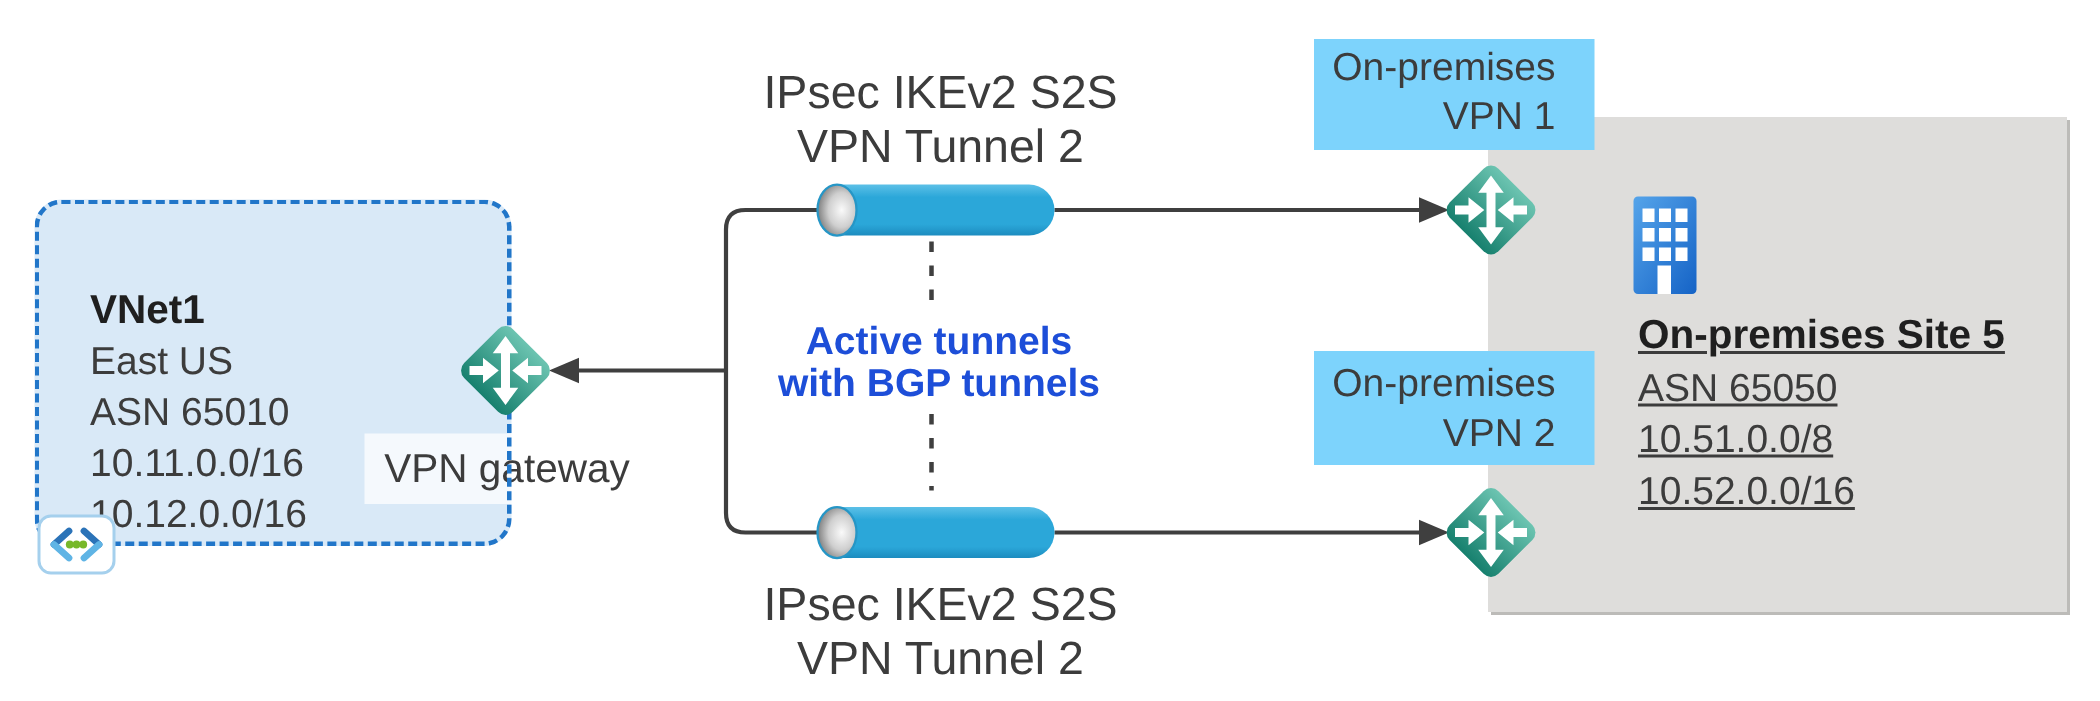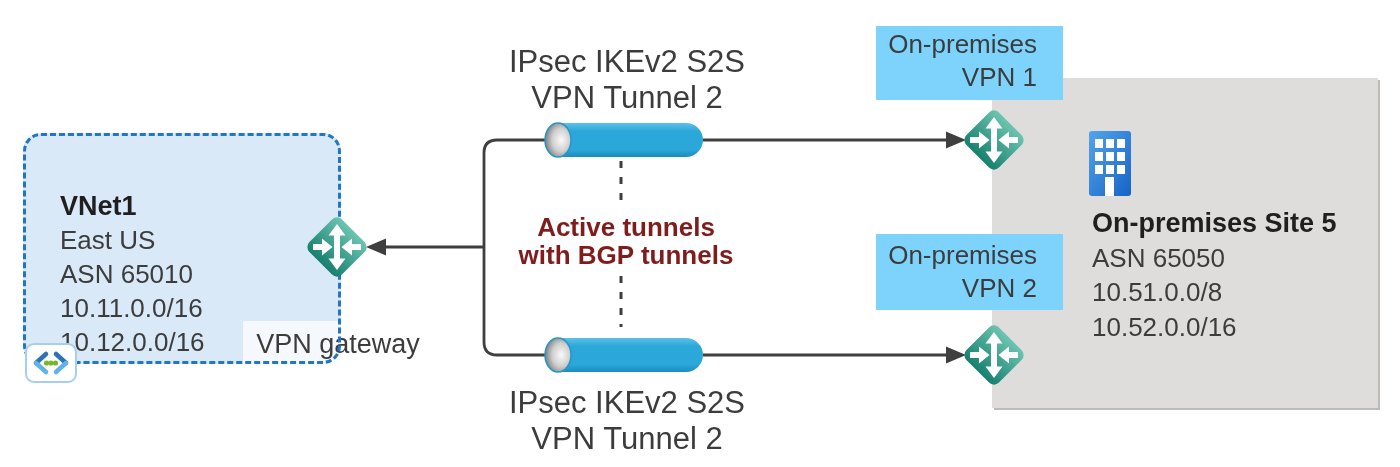--- a/index.html
+++ b/index.html
@@ -5,41 +5,41 @@
   html,body{margin:0;padding:0;background:#ffffff;}
   .canvas{
     position:relative;width:1400px;height:467px;overflow:hidden;background:#ffffff;
     font-family:"Liberation Sans",sans-serif;color:#3c3c3c;
   }
   .abs{position:absolute;}
 
   
   .vnet-fill{left:23px;top:133px;width:318px;height:231px;background:#d9e9f7;border-radius:18px;}
   .gw-label-box{left:243px;top:289px;width:190px;height:47px;background:rgba(255,255,255,0.72);
-    display:flex;align-items:center;justify-content:center;font-size:27px;color:#3c3c3c;margin-top:32px;}
+    display:flex;align-items:center;justify-content:center;font-size:27px;color:#3c3c3c;}
   .vnet-border{left:23px;top:133px;width:318px;height:231px;border:3px dashed #2176c9;
     border-radius:18px;box-sizing:border-box;}
   .vnet-text{left:60px;top:165px;font-size:26px;line-height:34px;margin-top:24px;}
   .bold-line{font-weight:bold;color:#1f1f1f;font-size:27px;}
 
   
   .site-box{left:992px;top:78px;width:386px;height:330px;background:#dedddb;
     box-shadow:2px 2px 0 #bcbbb8;}
   .label-box{width:187px;background:#7dd3fc;text-align:right;font-size:26px;line-height:33px;
     padding-right:26px;box-sizing:border-box;}
   .lb1{left:876px;top:26px;height:74px;padding-top:2px;}
   .lb2{left:876px;top:234px;height:76px;padding-top:5px;}
-  .site-text{left:1092px;top:206px;font-size:26px;line-height:34.5px;}
+  .site-text{left:1092px;top:206px;font-size:26px;line-height:34.5px;text-decoration:underline;}
 
   
   .tun-label{text-align:center;font-size:31px;line-height:36px;transform:translateX(-50%);white-space:nowrap;}
   .t1{left:627px;top:44px;}
   .t2{left:627px;top:385px;}
   .mode-label{left:626px;top:213px;transform:translateX(-50%);text-align:center;
-    font-weight:bold;font-size:26px;line-height:28px;color:#7f1d1d;white-space:nowrap;}
+    font-weight:bold;font-size:26px;line-height:28px;color:#1d4ed8;white-space:nowrap;}
 
   svg.overlay{left:0;top:0;pointer-events:none;}
 </style>
 </head>
 <body>
 
 <div class="canvas">
 
   <div class="abs vnet-fill"></div>
   <div class="abs gw-label-box">

